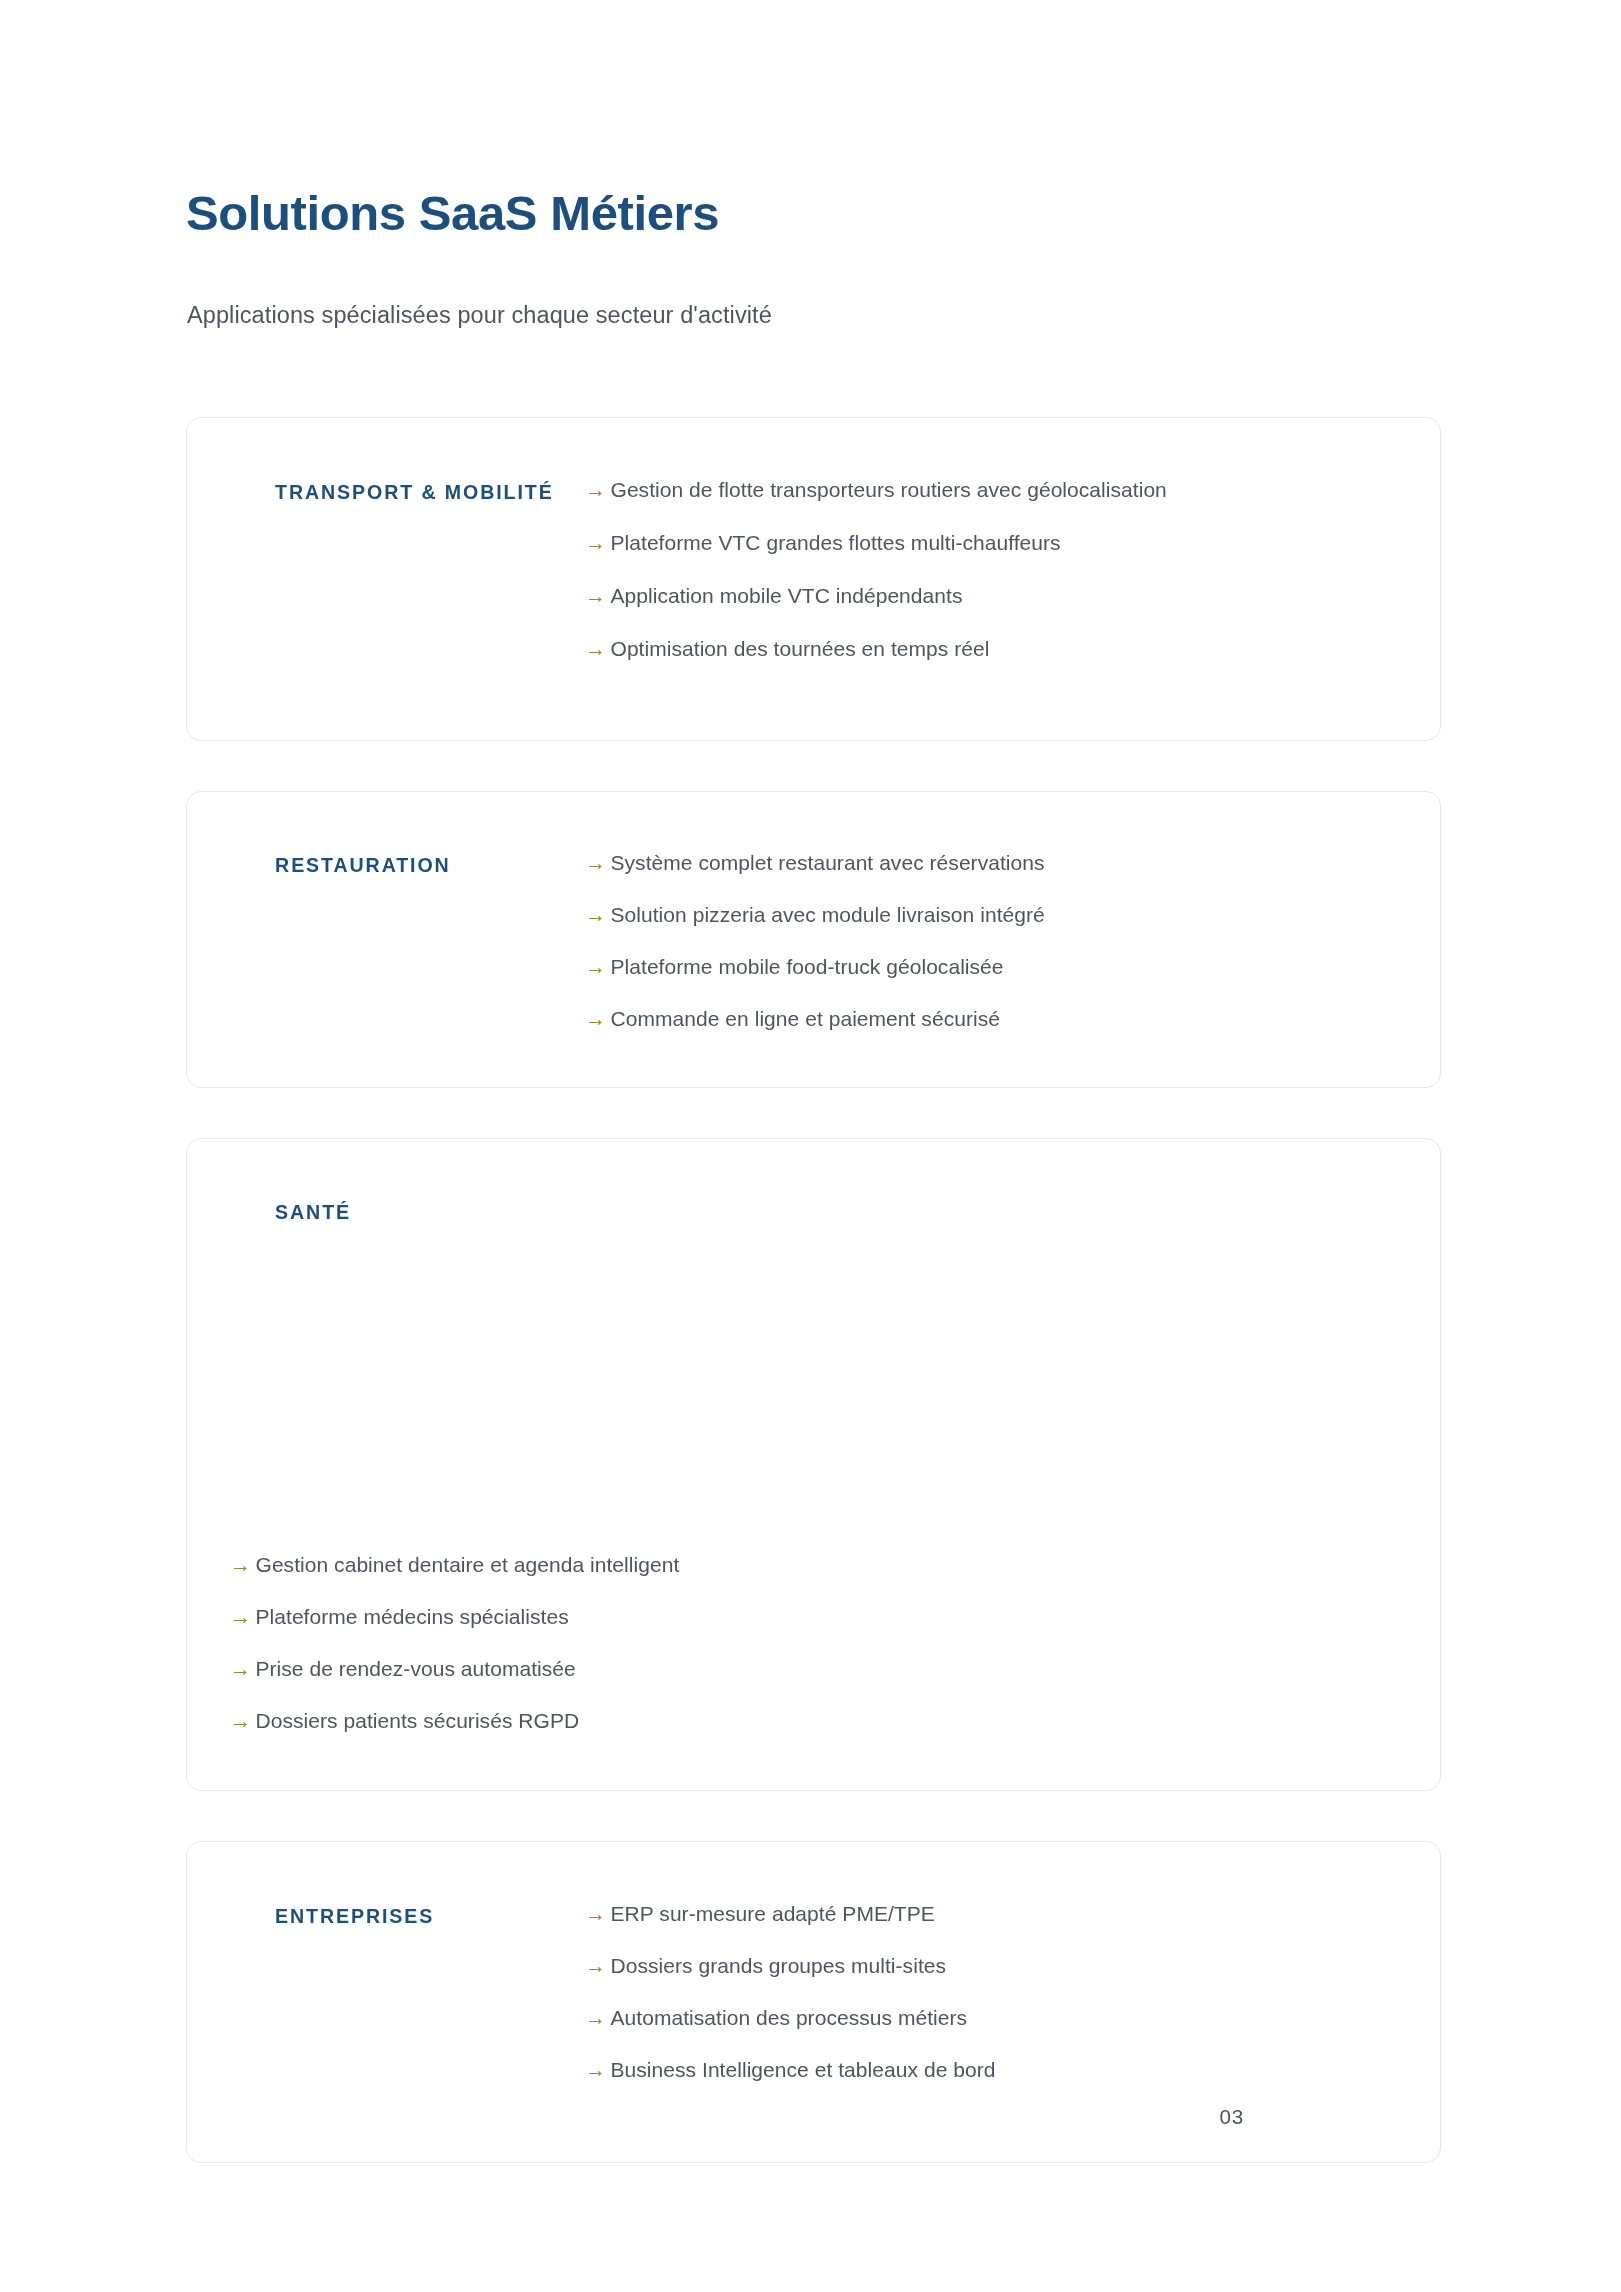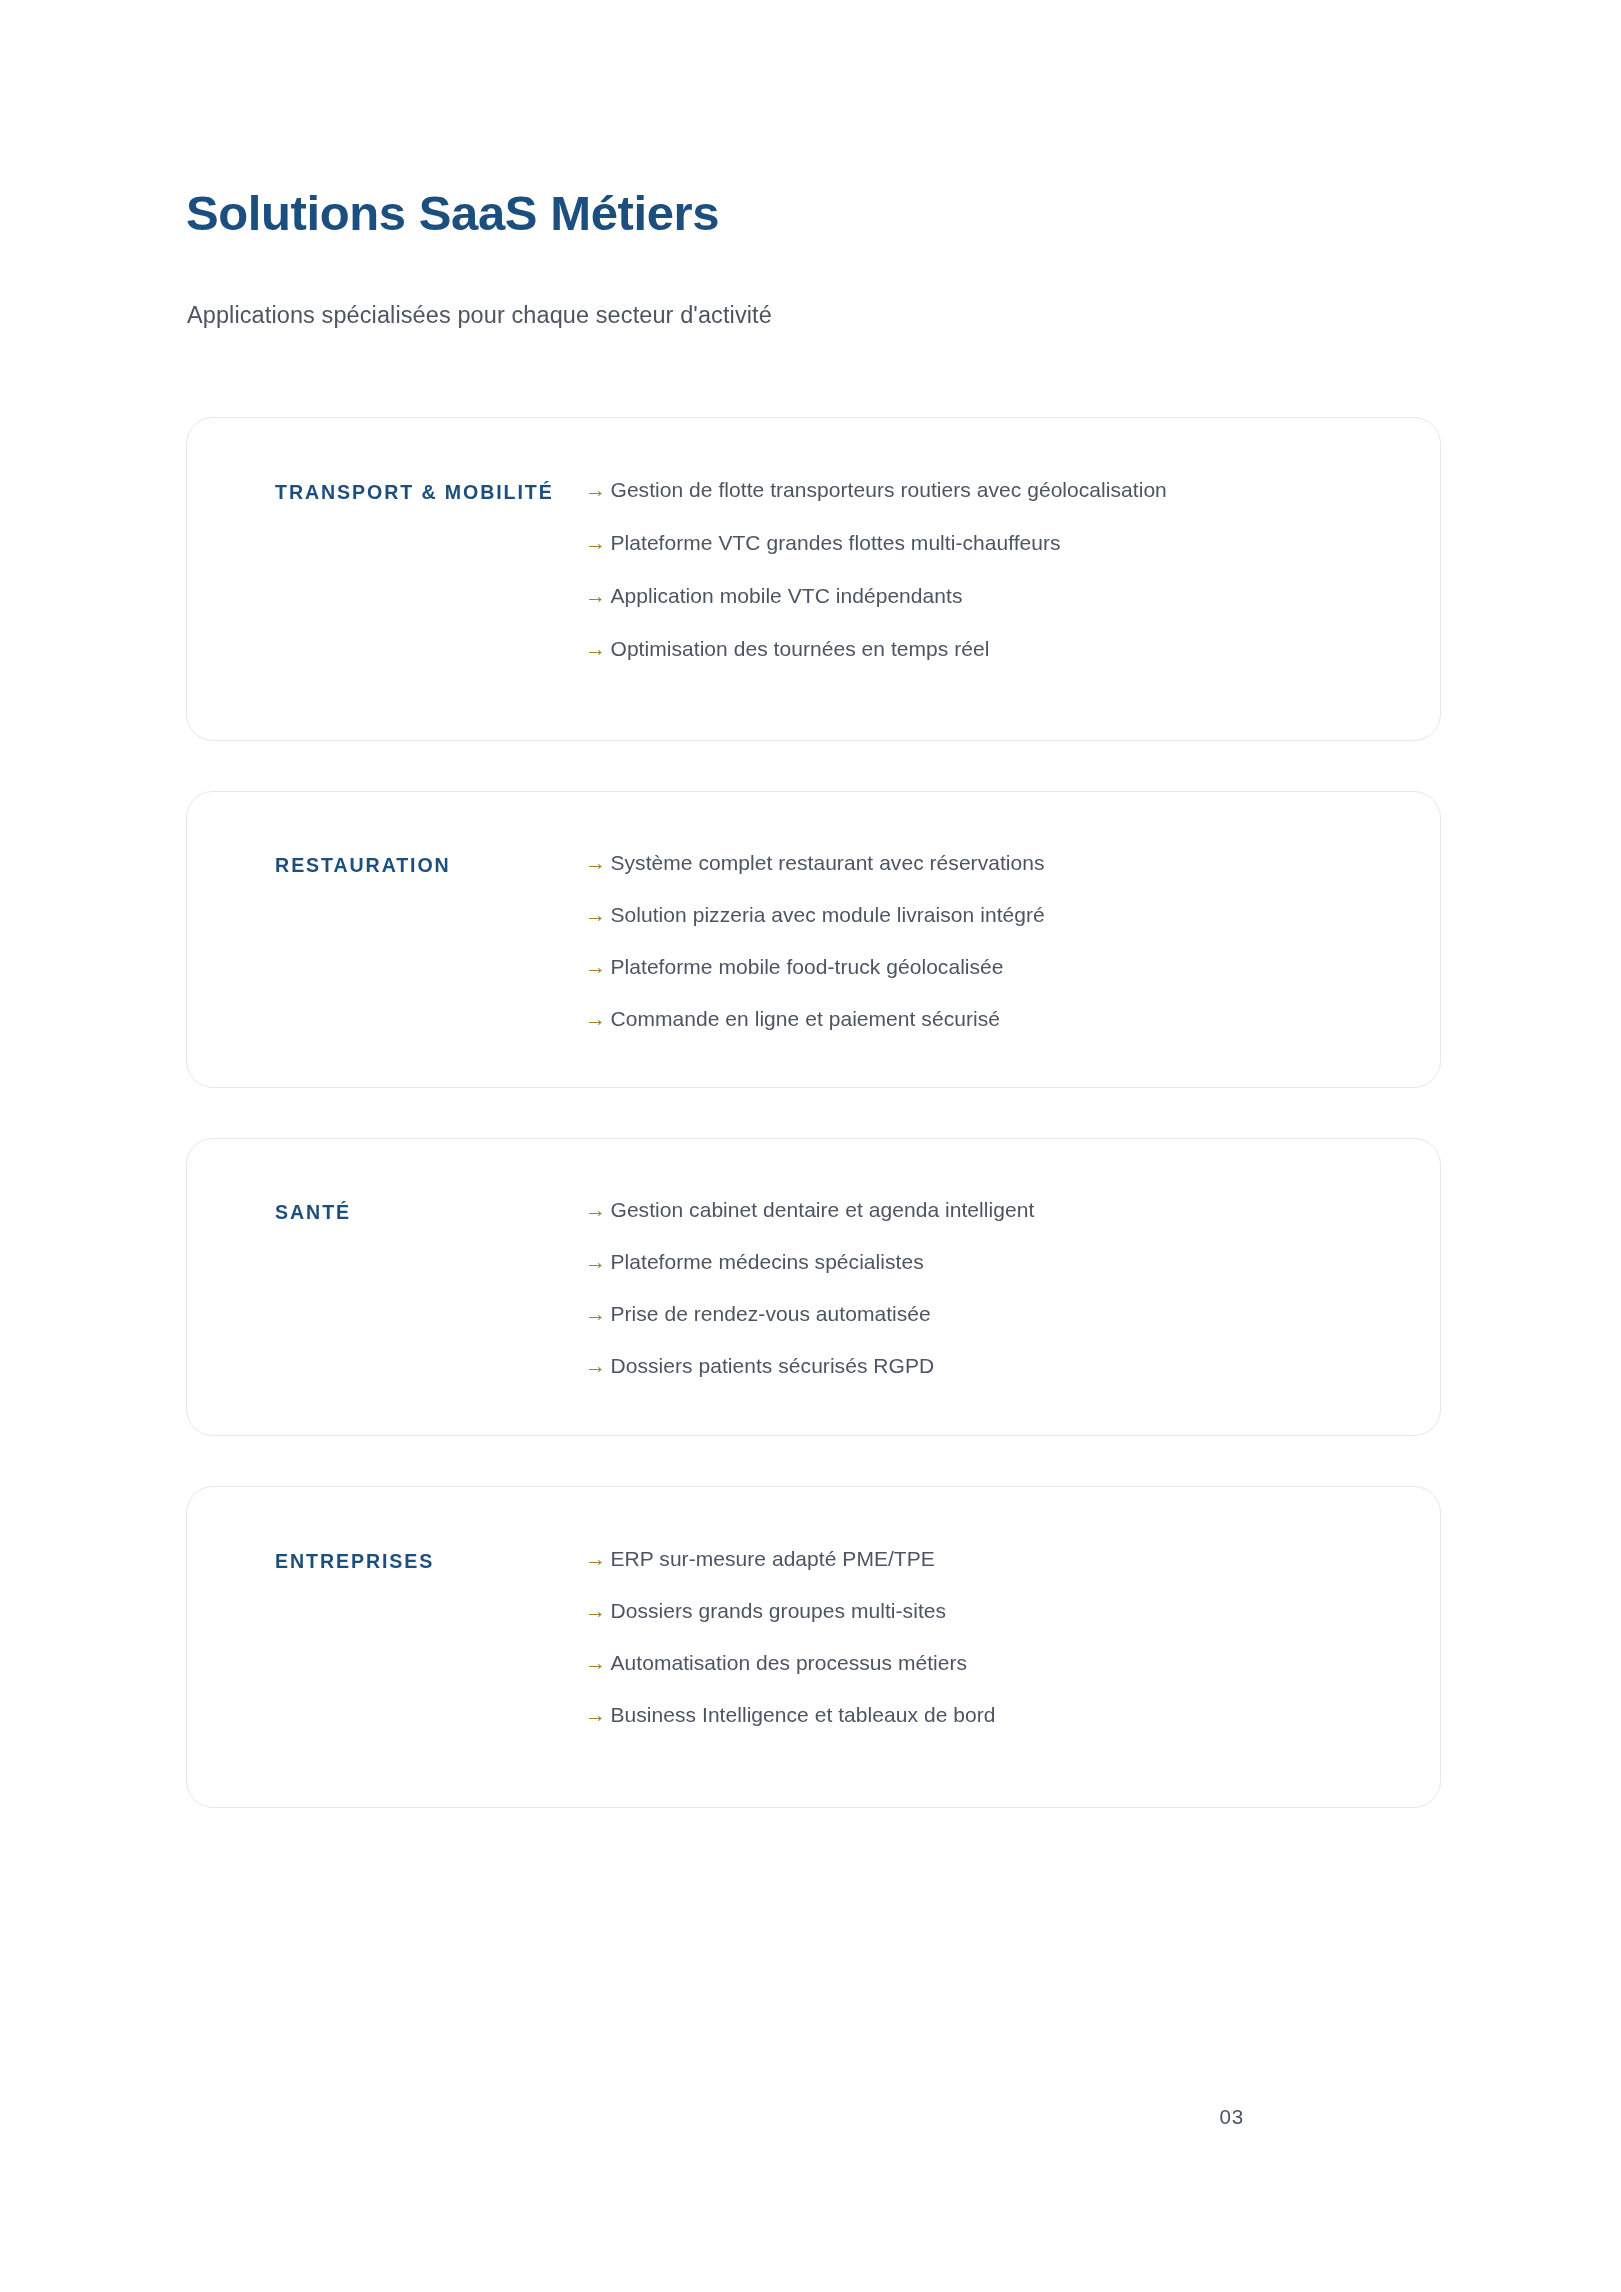--- a/index.html
+++ b/index.html
@@ -63,21 +63,21 @@
     left: 0;
     top: 417px;
     width: 1255px;
   }
 
   .card {
     position: relative;
     width: 1255px;
     background: #ffffff;
     border: 1px solid #e5e7eb;
-    border-radius: 27px;
+    border-radius: 15px;
     margin-bottom: 50px;
     display: flex;
     flex-direction: row;
     align-items: flex-start;
     padding: 55px 39px 49px 43px;
   }
 
   .card:last-child { margin-bottom: 0; }
 
   .card-heading {
@@ -120,21 +120,21 @@
     color: #9c8429;
     font-size: 21px;
     line-height: 1.45;
   }
 
   
   .card--transport { padding-top: 57px; padding-bottom: 53px; }
   .card--transport .card-list li { margin-bottom: 22.5px; }
 
   .card--restauration { padding-top: 56px; padding-bottom: 53px; }
-  .card--sante { padding-top: 56px; padding-bottom: 53px; }
+  .card--sante { padding-top: 56px; padding-bottom: 53px; flex-direction: column; }
   .card--entreprises { padding-top: 57px; padding-bottom: 77px; }
 
   
   .page-number {
     position: absolute;
     right: 181px;
     top: 2058px;
     font-size: 20.6px;
     font-weight: 400;
     color: #4d5563;

